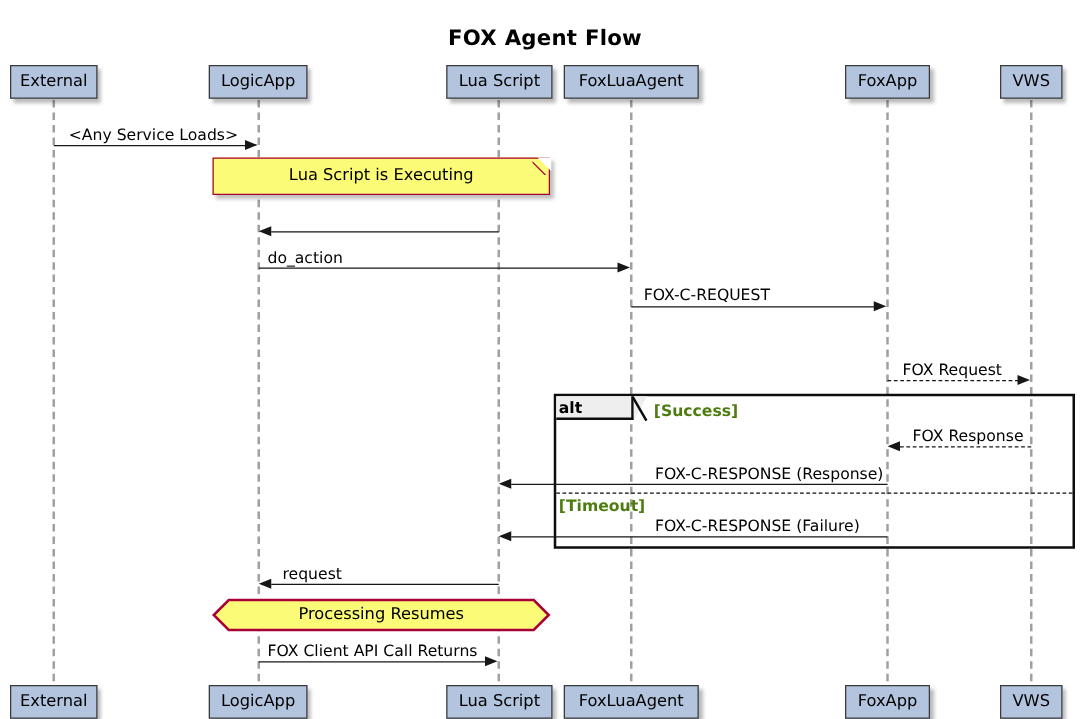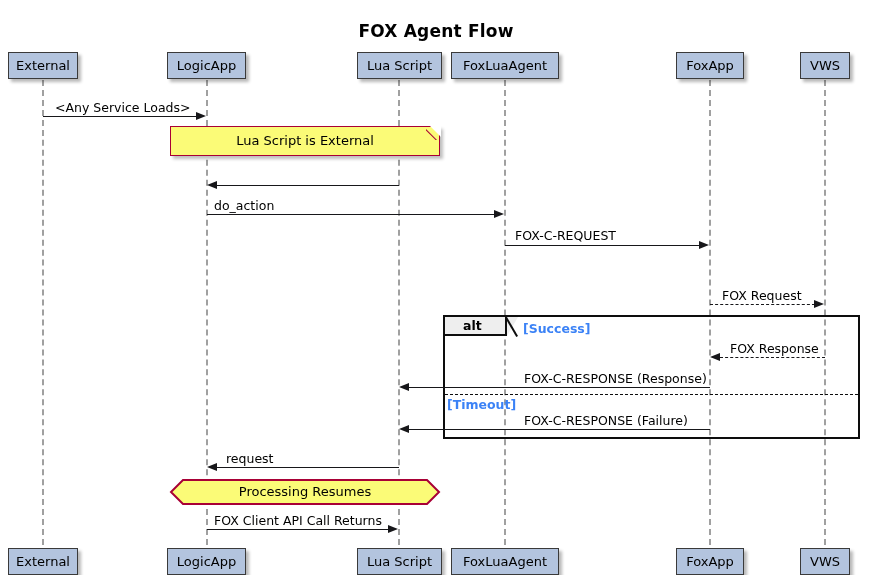--- a/index.html
+++ b/index.html
@@ -156,42 +156,42 @@
     position: absolute;
     box-sizing: border-box;
     background: #eeeeee;
     border-right: 2px solid #0d0d0d;
     border-bottom: 2px solid #0d0d0d;
     font-size: 12.5px;
     font-weight: bold;
     color: #000000;
     height: 19px;
     line-height: 18px;
-    padding-left: 18px;
+    padding-left: 2px;
   }
   .alt-tab-corner {
     position: absolute;
     width: 0;
     height: 0;
     border-left: 11px solid #eeeeee;
     border-bottom: 19px solid transparent;
   }
   .alt-tab-corner-line {
     position: absolute;
     width: 22px;
     height: 0;
     border-top: 2px solid #0d0d0d;
     transform: rotate(60deg);
     transform-origin: left top;
   }
   .alt-guard {
     position: absolute;
     font-size: 12.5px;
     font-weight: bold;
-    color: #3b82f6;
+    color: #4d7c0f;
     white-space: nowrap;
   }
   .alt-sep {
     position: absolute;
     height: 0;
     border-top: 1.5px dashed #0d0d0d;
   }
 </style>
 </head>
 <body>
@@ -233,21 +233,21 @@
 
   <div class="msg-label" style="left:515px; top:216px;">FOX-C-REQUEST</div>
   <div class="msg-line" style="left:505px; top:233px; width:195px;"></div>
   <div class="arrow-head right" style="left:699px; top:229px;"></div>
 
   <div class="msg-label" style="left:722px; top:276px;">FOX Request</div>
   <div class="msg-line dashed" style="left:710px; top:292px; width:105px;"></div>
   <div class="arrow-head right" style="left:814px; top:288px;"></div>
 
   <div class="note" style="left:170px; top:114px; width:270px;">
-    <span>Lua Script is External</span>
+    <span>Lua Script is Executing</span>
     <span class="fold"></span>
     <span class="fold-edge"></span>
   </div>
 
 
   <div class="alt-frame" style="left:443px; top:303px; width:417px; height:124px;">
     <div class="alt-tab" style="left:0px; top:0px; width:62px;">
       <span>alt</span>
     </div>
     <div class="alt-tab-corner" style="left:62px; top:0px;"></div>

